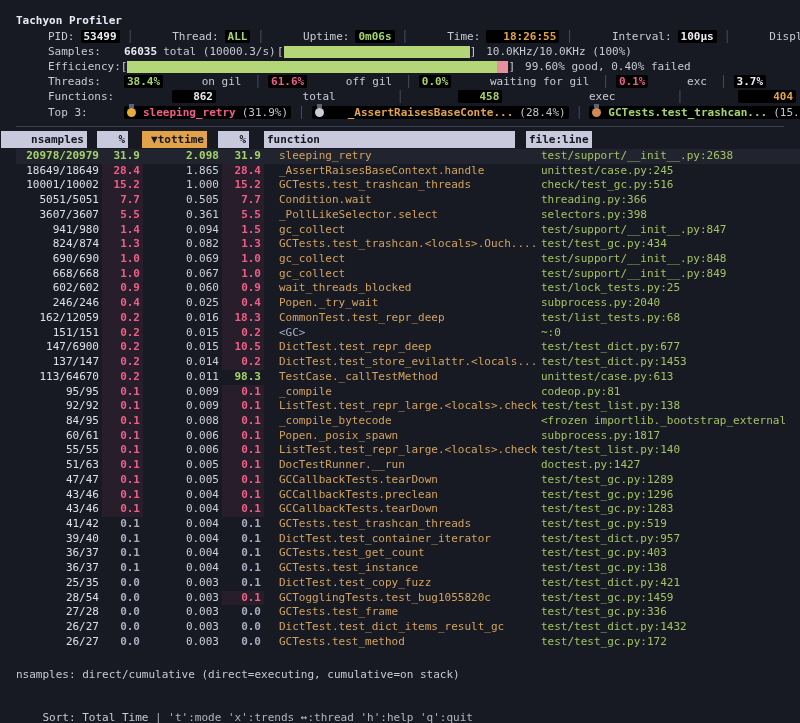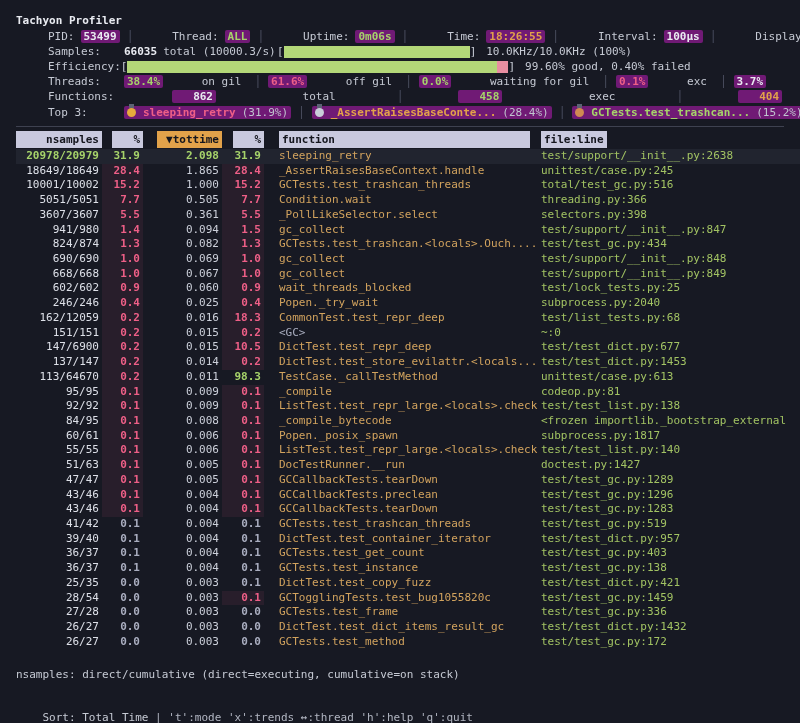--- a/index.html
+++ b/index.html
@@ -3,26 +3,26 @@
 <meta charset="utf-8">
 <style>
   html,body{margin:0;padding:0;background:#171923;}
   body{width:800px;height:723px;overflow:hidden;
        font-family:"DejaVu Sans Mono","Liberation Mono",monospace;
        font-size:11px;color:#d6d9e2;}
   #screen{position:relative;width:800px;height:723px;background:#171923;}
   .line{position:absolute;left:16px;right:0;height:15px;display:flex;align-items:center;white-space:nowrap;}
   .lab{color:#c6cad4;margin-right:6px;margin-left:32px;}
   .sep{color:#4e5264;margin:0 7px;}
-  .box{background:#701a75;border-radius:2px;padding:0 3px;}
+  .box{background:#000000;border-radius:2px;padding:0 3px;}
   .val{font-weight:bold;}
   .c-white{color:#e9ebf1;}
   .c-green{color:#a6d36a;}
   .c-pink{color:#ee5f87;}
-  .c-orange{color:#e2a24a;}
+  .c-orange{color:#e2a24a;padding-left:17px;}
   .c-dim{color:#a9adbf;}
   .c-fn{color:#d2a35e;}
   .c-file{color:#a2c363;}
   #title-line{top:13px;font-weight:bold;color:#e9ebf1;}
   #status-line{top:29px;}
   #samples-line{top:44px;}
   #efficiency-line{top:59px;}
   #threads-line{top:74px;}
   #functions-line{top:89px;gap:48px;}
   #top3-line{top:104px;height:17px;}
@@ -38,21 +38,21 @@
   .top3-item{display:inline-flex;align-items:center;margin-right:0;}
   .top3-item .name{font-weight:bold;margin-right:6px;}
   .top3-item .pct{color:#c0c4cf;}
   .medal{display:inline-block;width:9px;height:9px;border-radius:50%;margin-right:7px;position:relative;}
   .medal::before{content:"";position:absolute;top:-4px;left:2px;width:5px;height:4px;background:#5c6374;}
   .m-gold{background:#e7aa3c;}
   .m-silver{background:#c9ced9;}
   .m-bronze{background:#d08a52;}
   #divider{position:absolute;top:126px;left:16px;width:768px;border-top:1px solid #3e4150;}
   .grid{display:grid;grid-template-columns:86px 41px 79px 42px 277px 1fr;}
-  #thead{position:absolute;top:131px;left:16px;right:0;height:16px;line-height:15px;}
+  #thead{position:absolute;top:131px;left:1px;right:0;height:16px;line-height:15px;}
   .hbox{background:#c9c9de;color:#14151d;font-weight:bold;padding:1px 3px;box-sizing:border-box;}
   .hsort{background:#e2a24a;}
   .h0 .hbox{display:block;text-align:right;}
   .h1,.h3{text-align:right;}
   .h1 .hbox,.h3 .hbox{display:inline-block;min-width:31px;text-align:right;}
   .h2{text-align:right;}
   .h2 .hbox{display:inline-block;min-width:65px;text-align:right;}
   .h4 .hbox{display:block;margin-left:15px;width:251px;}
   .h5 .hbox{display:inline-block;}
   #rows{position:absolute;top:149px;left:16px;right:0;}
@@ -202,21 +202,21 @@
         <div class="cell p2 c-pink pbg">28.4</div>
         <div class="cell fn c-fn">_AssertRaisesBaseContext.handle</div>
         <div class="cell fl c-file">unittest/case.py:245</div>
       </div>
       <div class="trow grid">
         <div class="cell ns">10001/10002</div>
         <div class="cell p1 c-pink pbg">15.2</div>
         <div class="cell tt">1.000</div>
         <div class="cell p2 c-pink pbg">15.2</div>
         <div class="cell fn c-fn">GCTests.test_trashcan_threads</div>
-        <div class="cell fl c-file">total/test_gc.py:516</div>
+        <div class="cell fl c-file">check/test_gc.py:516</div>
       </div>
       <div class="trow grid">
         <div class="cell ns">5051/5051</div>
         <div class="cell p1 c-pink pbg">7.7</div>
         <div class="cell tt">0.505</div>
         <div class="cell p2 c-pink pbg">7.7</div>
         <div class="cell fn c-fn">Condition.wait</div>
         <div class="cell fl c-file">threading.py:366</div>
       </div>
       <div class="trow grid">

